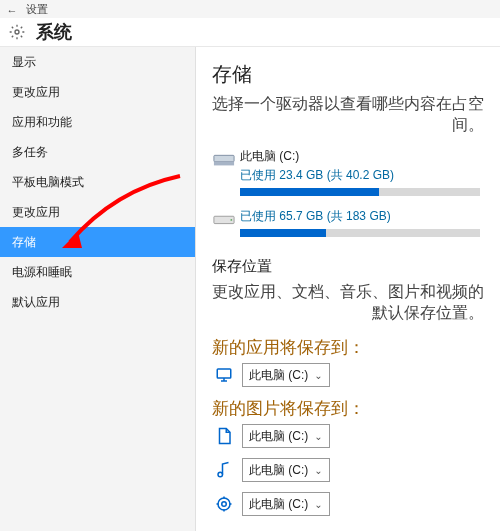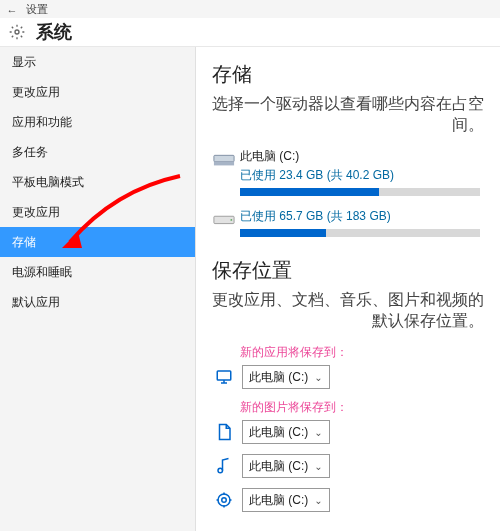--- a/index.html
+++ b/index.html
@@ -22,24 +22,24 @@
   .subtext { font-size: 16px; color: #444; margin-bottom: 12px; text-align: right; }
 
   .drive { display: flex; align-items: flex-start; margin-bottom: 12px; }
   .drive-icon { width: 24px; height: 22px; margin-right: 4px; display: flex; align-items: center; justify-content: center; }
   .drive-body { flex: 1; }
   .drive-name { font-size: 12px; color: #222; margin-bottom: 2px; }
   .drive-usage { font-size: 12px; color: #0369a1; margin-bottom: 4px; }
   .bar { width: 240px; height: 8px; background: #d8d8d8; position: relative; }
   .bar .fill { position: absolute; left: 0; top: 0; bottom: 0; background: #0066cc; }
 
-  .section-title { font-size: 20px; font-weight: 400; margin-top: 20px; margin-bottom: 6px; }
+  .section-title { font-size: 15px; font-weight: 400; margin-top: 20px; margin-bottom: 6px; }
 
   .save-row { margin-top: 10px; }
-  .save-label { font-size: 12px; color: #ec4899; margin-bottom: 4px; margin-left: 28px; }
+  .save-label { font-size: 17px; color: #a16207; margin-bottom: 4px; }
   .save-body { display: flex; align-items: center; }
   .save-icon { width: 24px; margin-right: 6px; display: flex; align-items: center; justify-content: center; color: #0066cc; }
   .dropdown { border: 1px solid #999; height: 24px; min-width: 82px; display: inline-flex; align-items: center; padding: 0 6px; font-size: 12px; background: #fff; }
   .dropdown .dd-val { flex: 1; }
   .dropdown .chev { margin-left: 6px; font-size: 10px; color: #555; }
 
   
   .annot-arrow { position: absolute; left: 60px; top: 170px; width: 130px; height: 100px; pointer-events: none; }
 </style>
 </head>

